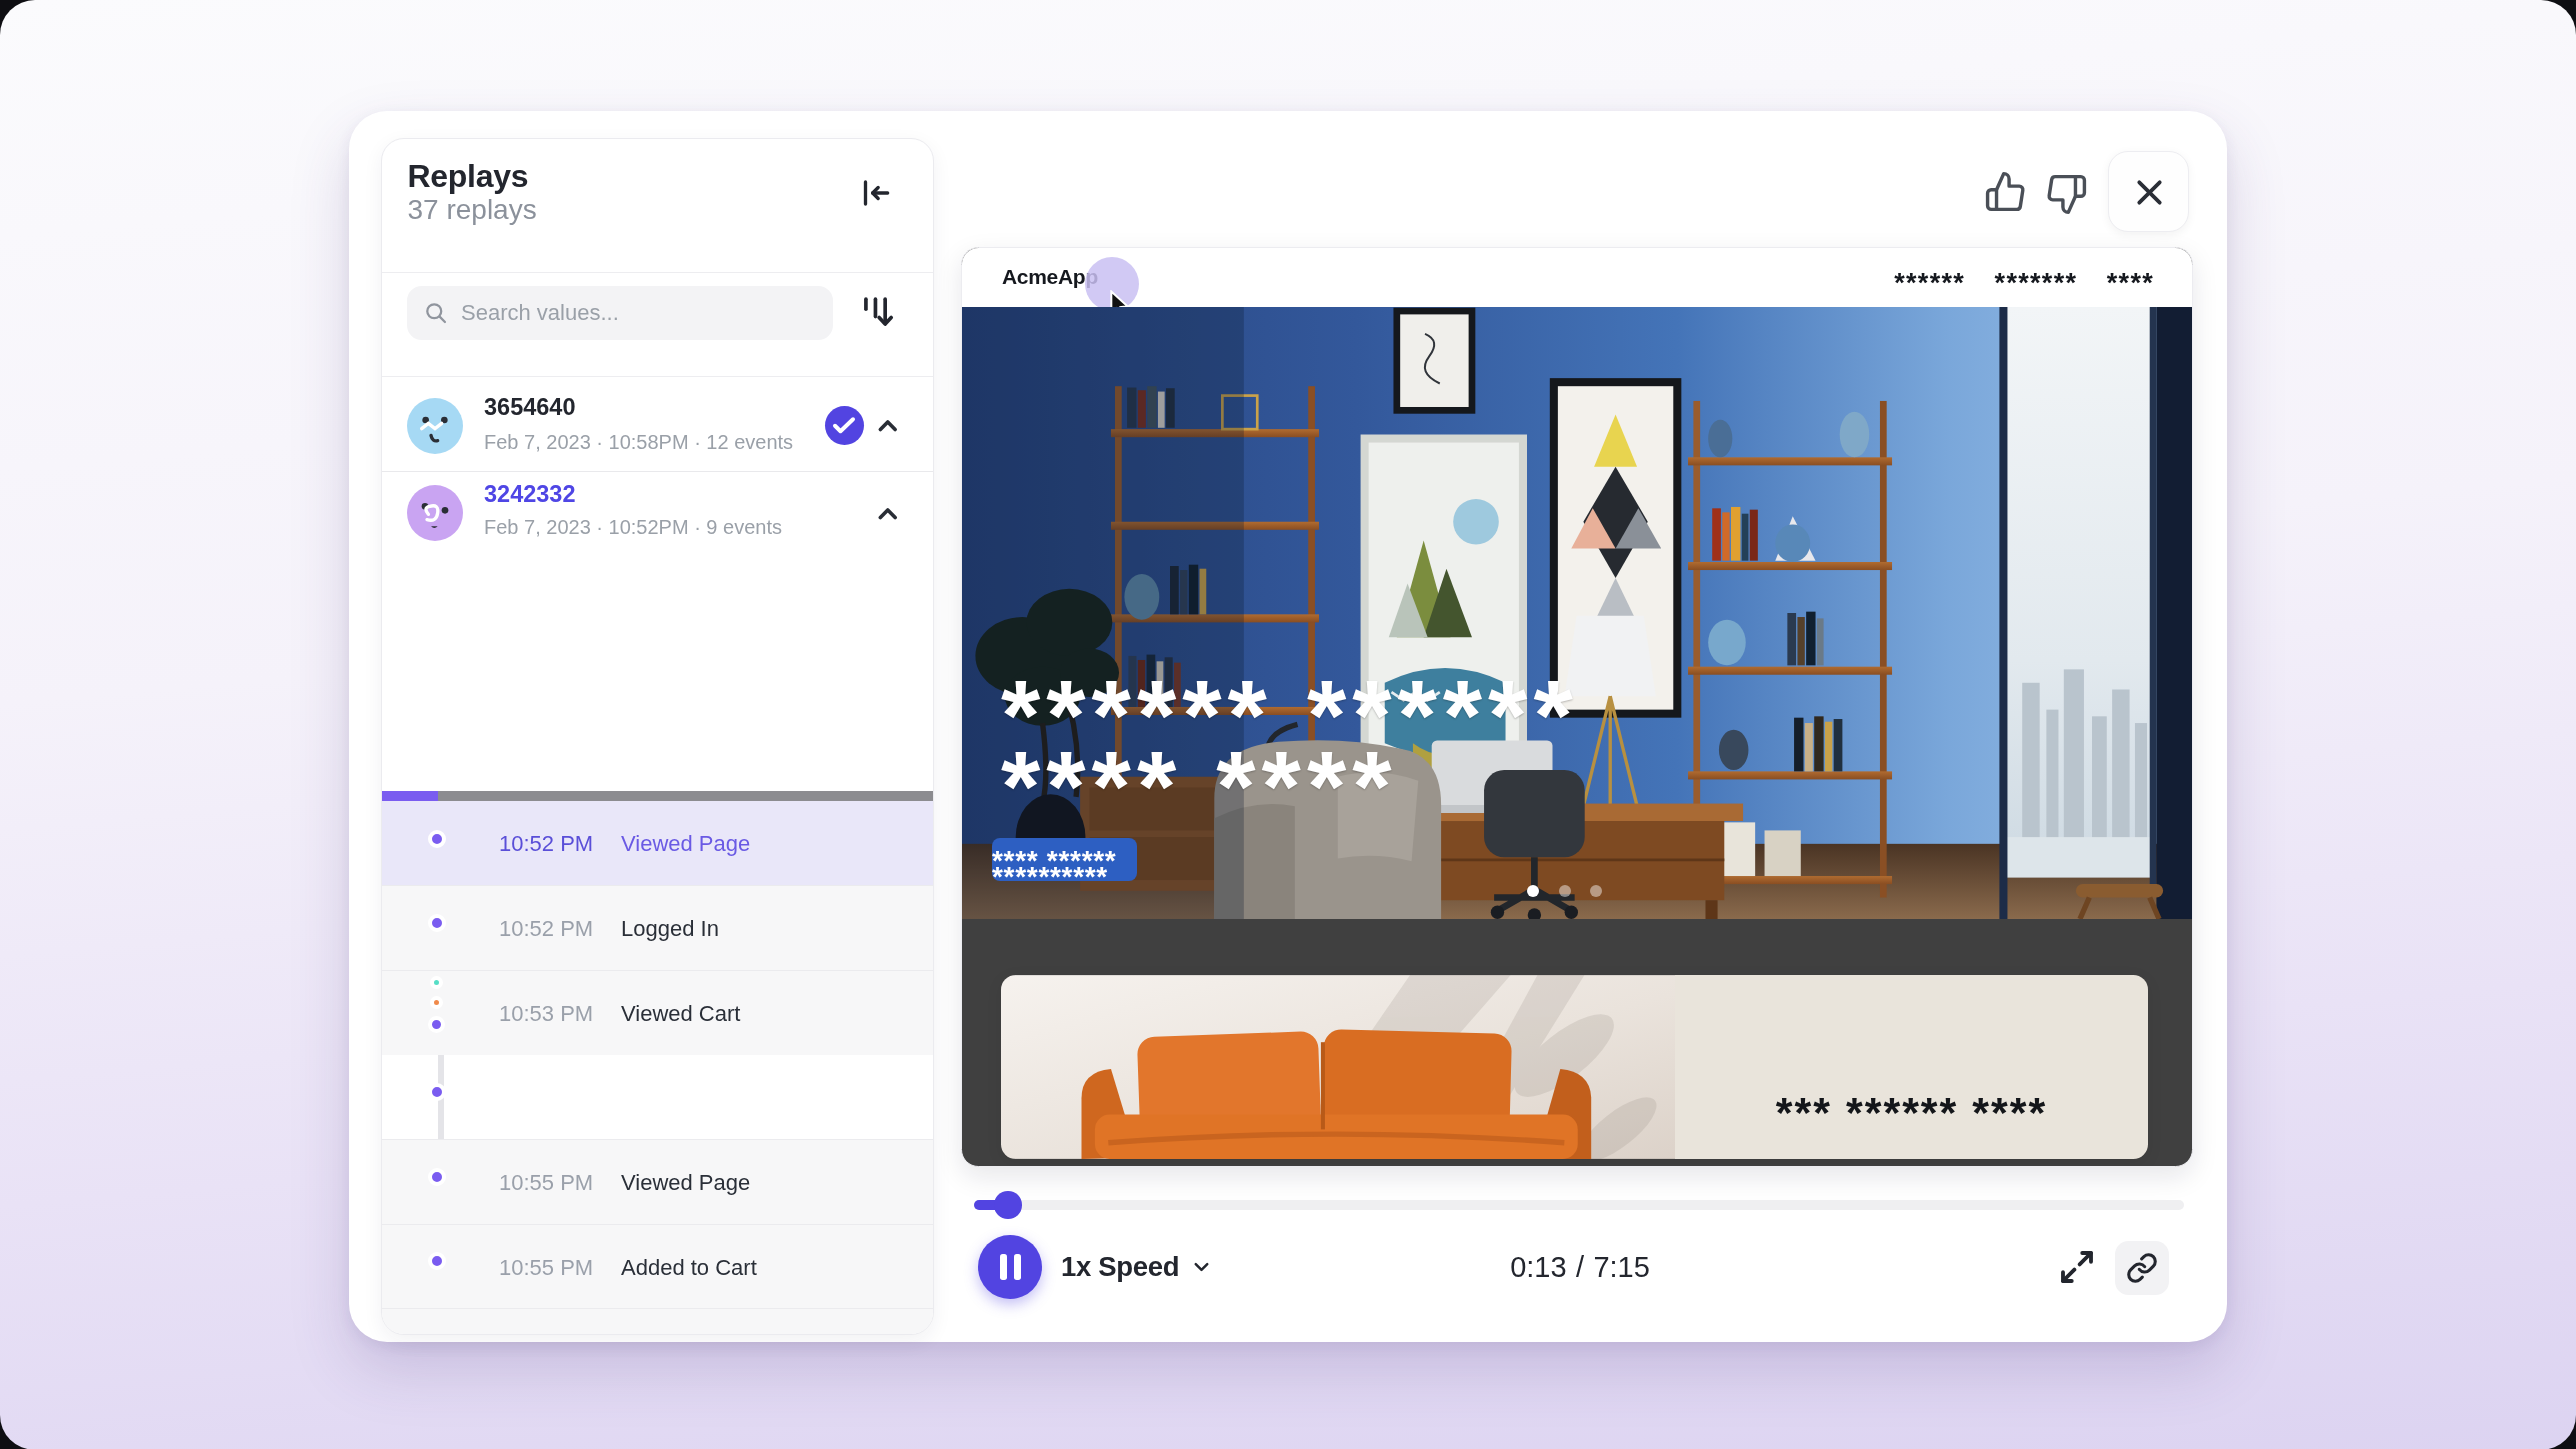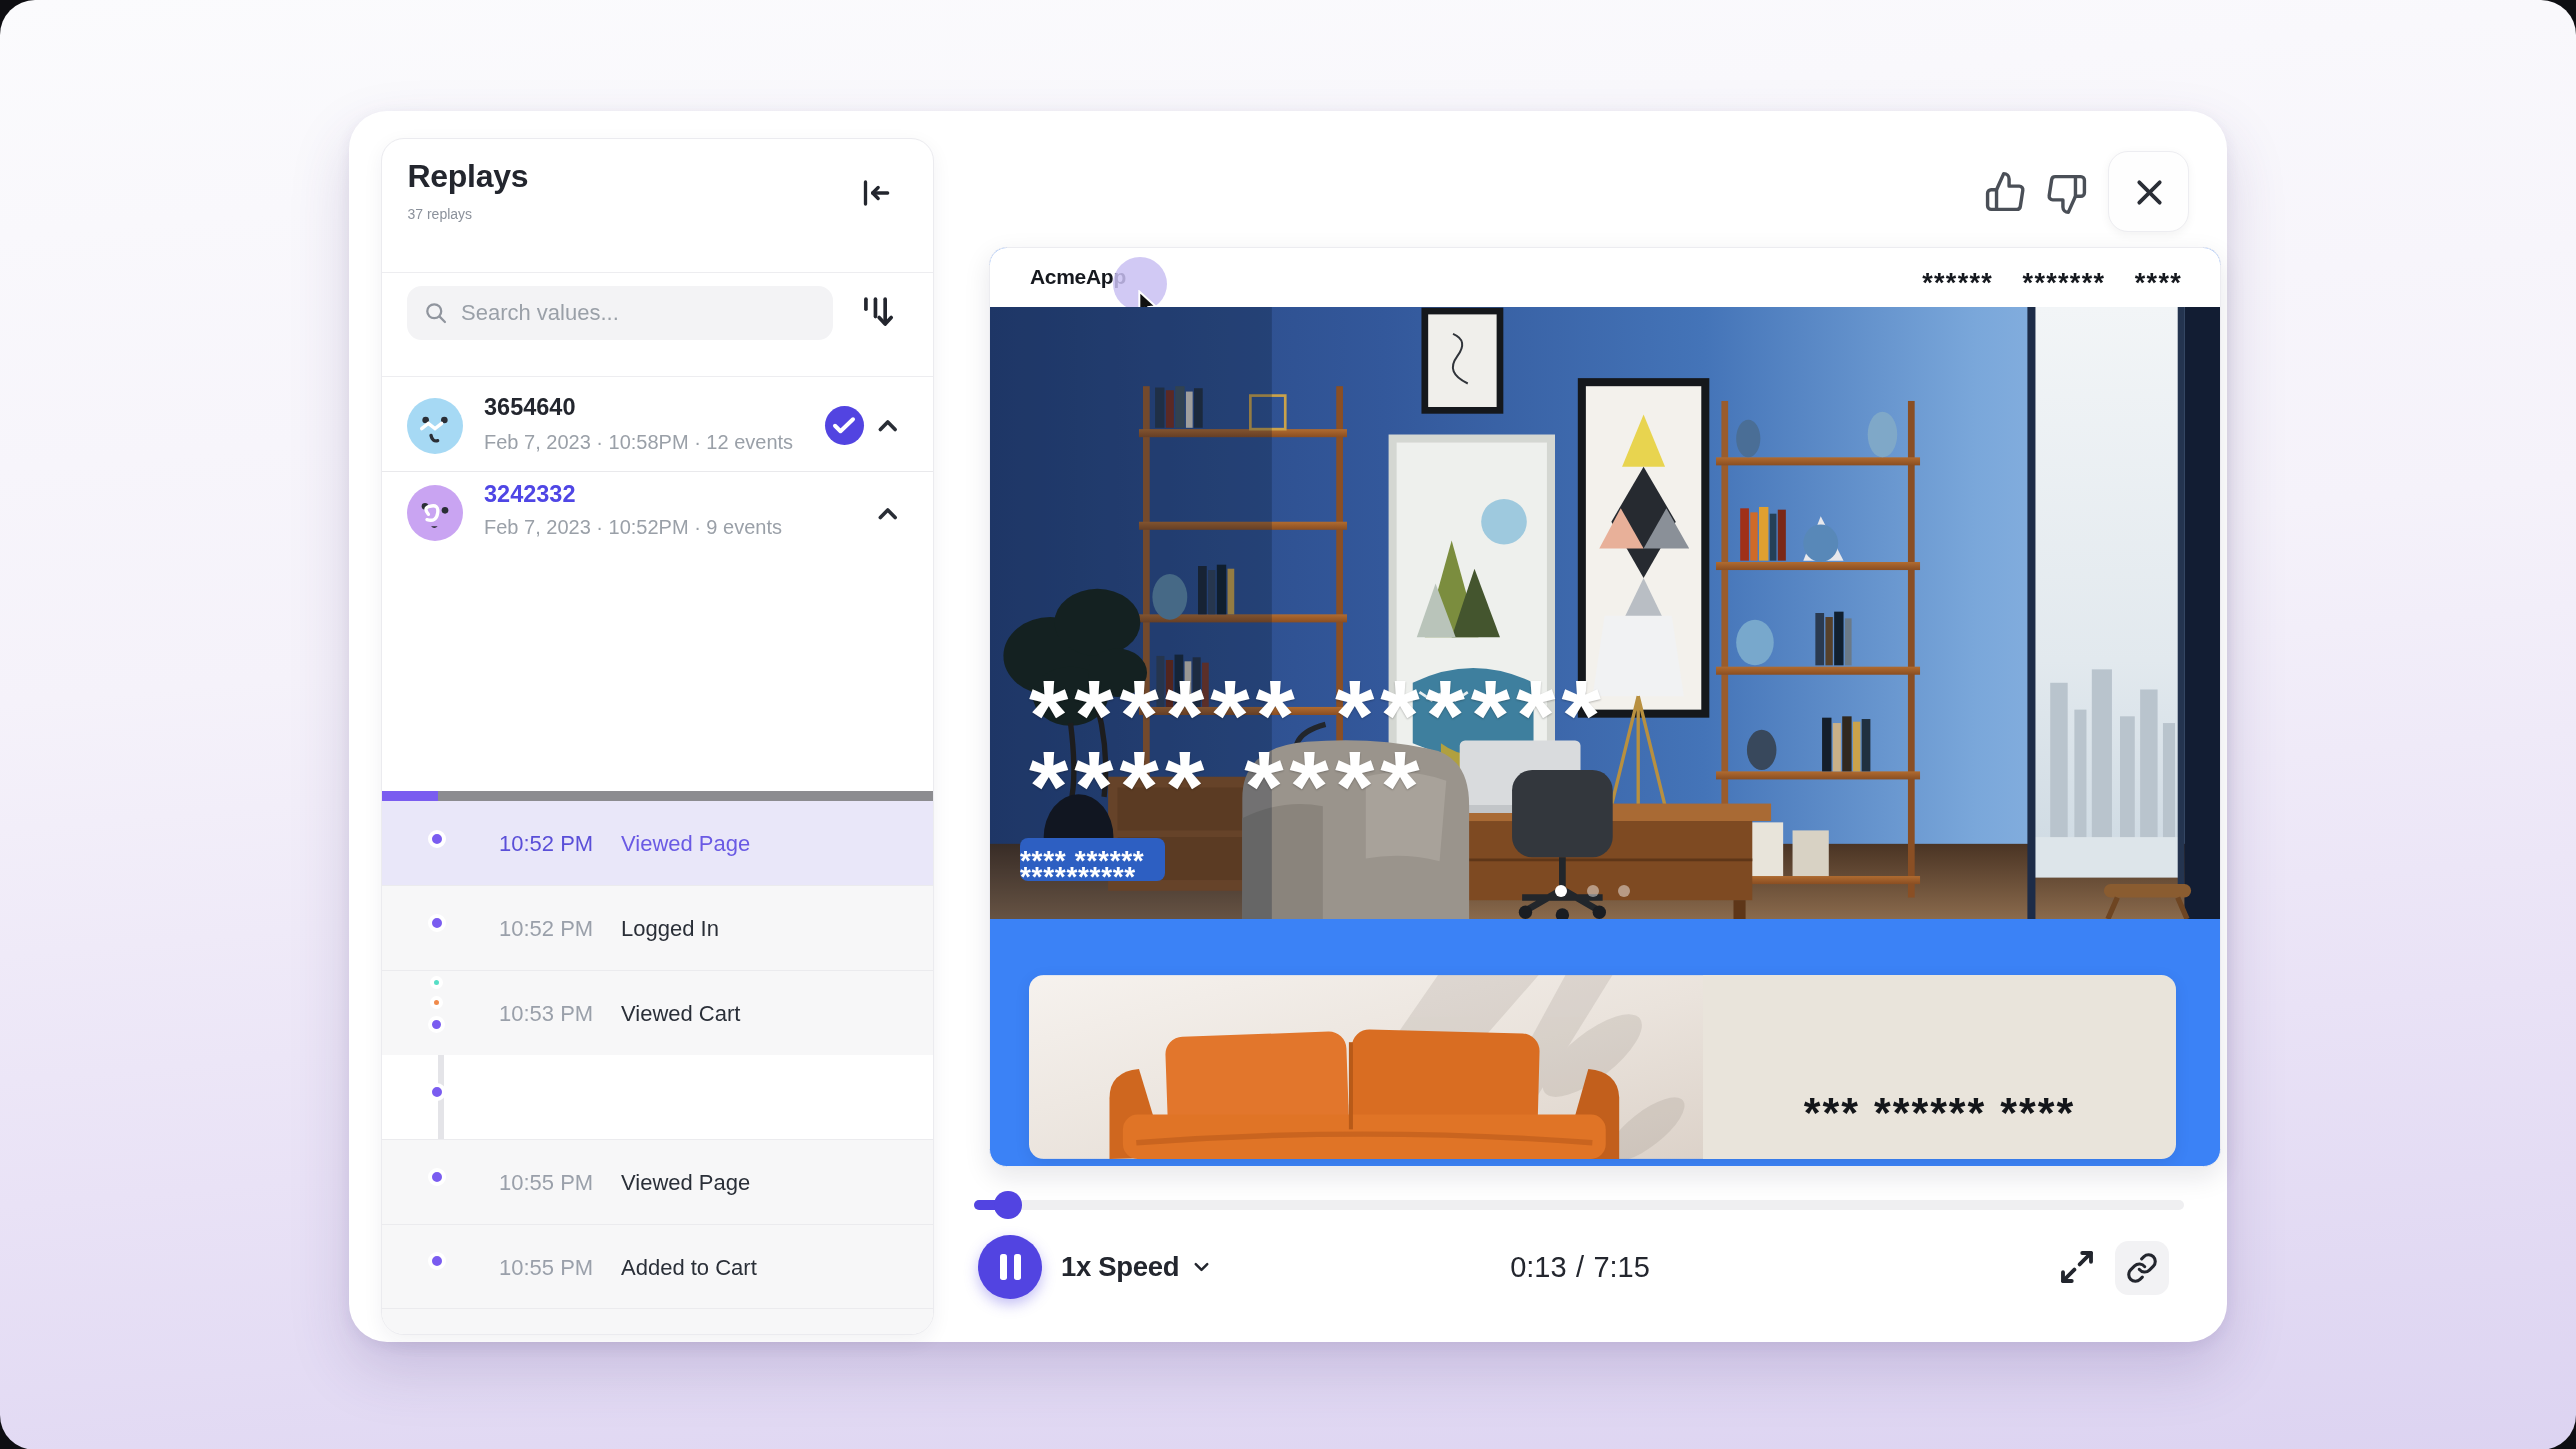--- a/index.html
+++ b/index.html
@@ -8,21 +8,21 @@
   .page{position:absolute;inset:0;border-radius:35px;
     background:linear-gradient(175deg,#fbfbfd 0%,#f5f2fa 42%,#e9e2f6 72%,#dcd3f1 100%);}
   .app-card{position:absolute;left:349px;top:111px;width:1878px;height:1231px;background:#ffffff;
     border-radius:38px;box-shadow:0 27px 60px rgba(70,50,120,.18),0 4px 13.4px rgba(70,50,120,.08);}
 
   
   .sidebar{position:absolute;left:32px;top:27px;width:553px;height:1197px;background:#fff;
     border:1.3px solid #ebebef;border-radius:23px;overflow:hidden;box-shadow:0 6.7px 20px rgba(30,30,60,.06);}
   .sb-header{position:absolute;left:0;top:0;width:100%;height:134px;border-bottom:1.3px solid #ededf0;}
   .sb-title{position:absolute;left:25.5px;top:19px;font-size:32px;font-weight:700;color:#23262e;letter-spacing:-0.3px;}
-  .sb-sub{position:absolute;left:25.5px;top:67px;font-size:14px;color:#8b919b;}
+  .sb-sub{position:absolute;left:25.5px;top:55px;font-size:28px;color:#8b919b;}
   .icon-btn{background:none;border:none;padding:0;cursor:pointer;}
   .collapse-btn{position:absolute;right:39px;top:35px;width:38px;height:38px;}
   .search-row{position:absolute;left:0;top:134px;width:100%;height:104px;border-bottom:1.3px solid #ededf0;}
   .search-box{position:absolute;left:25px;top:13.4px;width:426px;height:54px;background:#f3f3f5;border-radius:14.8px;}
   .search-box svg{position:absolute;left:16px;top:13.4px;}
   .search-input{position:absolute;left:52px;top:0;width:362px;height:54px;border:none;background:transparent;
     font-size:22px;color:#3a3f48;outline:none;}
   .search-input::placeholder{color:#9aa0a8;}
   .sort-btn{position:absolute;right:35px;top:14.8px;width:44px;height:51px;}
 
@@ -51,21 +51,21 @@
   .tl-line.sel{background:#d9d3f0;}
   .tl-dot{position:absolute;border-radius:50%;border:4.7px solid #fff;}
 
   
   .fb-btn{position:absolute;width:43px;height:43px;}
   .close-btn{position:absolute;left:1759px;top:40px;width:81px;height:81px;border-radius:20px;
     background:#fefefe;border:1.3px solid #ededf1;box-shadow:0 2.7px 9.4px rgba(0,0,0,.05);}
   .close-btn svg{position:absolute;left:23px;top:23px;}
 
   
-  .viewport{position:absolute;left:640px;top:136px;width:1232px;height:920px;border-radius:17.4px;background:#3b82f6;
+  .viewport{position:absolute;left:612px;top:136px;width:1232px;height:920px;border-radius:17.4px;background:#404040;
     border:1.3px solid #ececf0;box-shadow:0 9.4px 27px rgba(20,20,50,.10);overflow:hidden;}
   .vp-bar{position:absolute;left:0;top:0;width:100%;height:59px;background:#fff;}
   .vp-logo{position:absolute;left:40px;top:17.4px;font-size:21px;font-weight:800;color:#15181e;letter-spacing:-0.3px;}
   .click-ring{position:absolute;left:123px;top:9.4px;width:54px;height:54px;border-radius:50%;background:#c9bff2;opacity:.85;}
   .cursor{position:absolute;left:146px;top:42px;}
   .vp-nav{position:absolute;right:38px;top:0;height:59px;display:flex;align-items:center;gap:29.5px;}
   .mask{font-weight:700;letter-spacing:1.3px;}
   .vp-nav .mask{font-size:27px;color:#15181e;transform:translateY(6px);}
   .hero{position:absolute;left:0;top:59px;width:1232px;height:612px;overflow:hidden;}
   .hero-txt{position:absolute;left:39px;color:#fff;font-weight:800;font-size:101px;line-height:.62;letter-spacing:6px;

